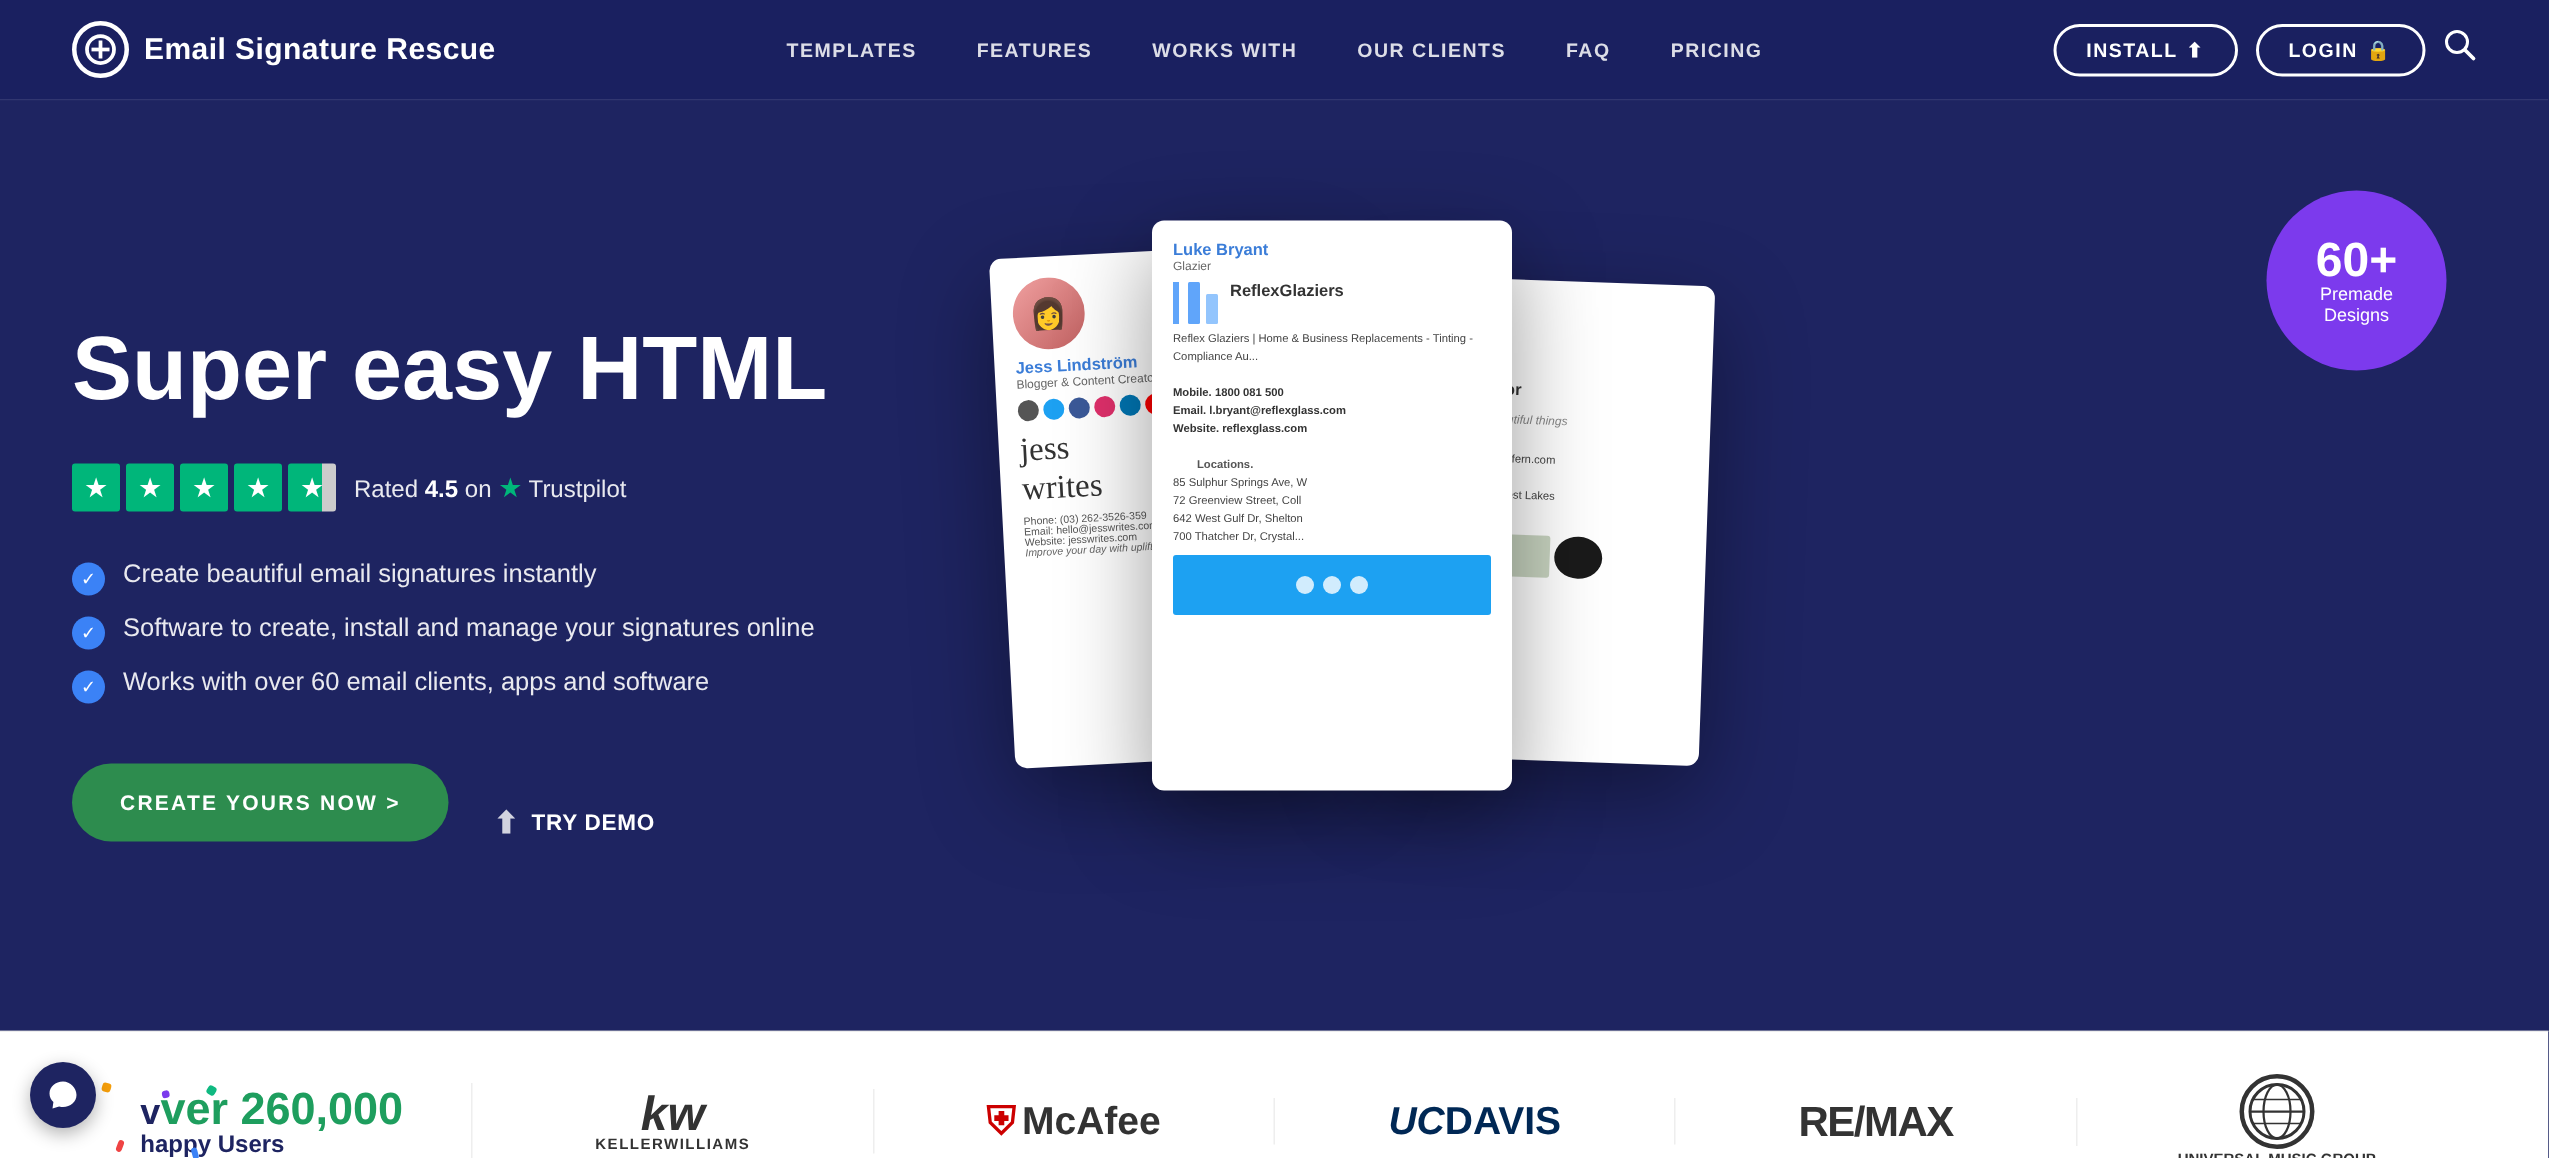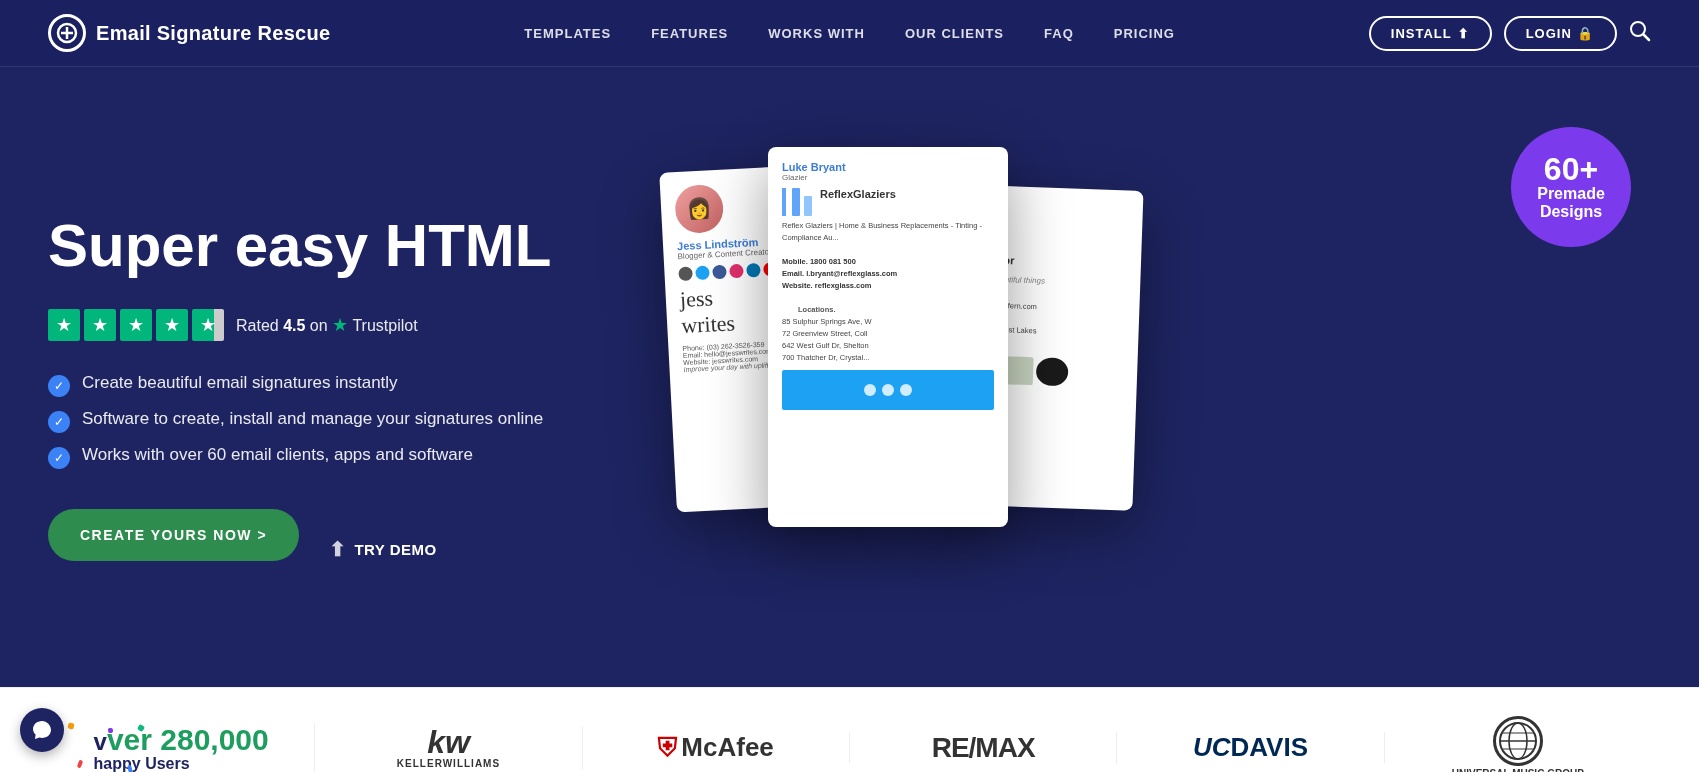--- a/index.html
+++ b/index.html
@@ -298,22 +298,22 @@
       align-items: center; justify-content: center;
       z-index: 10;
       color: white;
     }
     .badge-60-number {
       font-size: 32px;
       font-weight: 900;
       line-height: 1;
     }
     .badge-60-text {
-      font-size: 16px;
-      font-weight: 700;
+      font-size: 12px;
+      font-weight: 400;
       text-align: center;
     }
 
     
     .clients-bar {
       background: white;
       padding: 28px 48px;
       display: flex;
       align-items: center;
       gap: 0;
@@ -617,21 +617,21 @@
 
   <div class="client-item confetti-area" style="position:relative;">
 
     <div class="confetti-dot" style="width:6px;height:6px;background:#f59e0b;top:0;left:20px;transform:rotate(15deg);"></div>
     <div class="confetti-dot" style="width:5px;height:5px;background:#7c3aed;top:5px;left:60px;transform:rotate(-10deg);"></div>
     <div class="confetti-dot" style="width:6px;height:6px;background:#10b981;top:2px;left:90px;transform:rotate(30deg);"></div>
     <div class="confetti-dot" style="width:4px;height:8px;background:#ef4444;bottom:5px;left:30px;transform:rotate(20deg);"></div>
     <div class="confetti-dot" style="width:4px;height:8px;background:#3b82f6;bottom:0;left:80px;transform:rotate(-15deg);"></div>
     <div class="client-users">
       <span class="client-users-number">
-        <span style="color:#1e2461;font-size:24px;font-weight:900;">v</span><span style="font-size:30px;font-weight:900;color:#1e9e5e;">ver 280,000</span>
+        <span style="color:#1e2461;font-size:24px;font-weight:900;">v</span><span style="font-size:30px;font-weight:900;color:#1e9e5e;">ver 260,000</span>
       </span>
       <span class="client-users-label">
         <span style="color:#1e2461;">h</span><span>appy Users</span>
       </span>
     </div>
   </div>
 
   <div class="client-item">
     <div class="client-logo">
       <div class="kw-logo" style="font-style:italic;">kw</div>
@@ -640,27 +640,27 @@
   </div>
 
   <div class="client-item">
     <div class="mcafee-logo">
       <span style="color:#c00;">⛨</span>
       <span>McAfee</span>
     </div>
   </div>
 
   <div class="client-item">
-    <div class="remax-logo">RE/MAX</div>
-  </div>
-
-  <div class="client-item">
     <div class="ucdavis-logo">
       <span style="font-style:italic;color:#002855;font-size:26px;font-weight:900;">UC</span><span style="color:#002855;font-size:26px;font-weight:900;">DAVIS</span>
     </div>
+  </div>
+
+  <div class="client-item">
+    <div class="remax-logo">RE/MAX</div>
   </div>
 
   <div class="client-item">
     <div class="universal-logo">
       <div class="universal-circle">
         <svg width="40" height="40" viewBox="0 0 40 40" fill="none">
           <circle cx="20" cy="20" r="18" stroke="#333" stroke-width="2"></circle>
           <ellipse cx="20" cy="20" rx="9" ry="18" stroke="#333" stroke-width="1.5"></ellipse>
           <line x1="2" y1="20" x2="38" y2="20" stroke="#333" stroke-width="1.5"></line>
           <line x1="4" y1="12" x2="36" y2="12" stroke="#333" stroke-width="1"></line>

